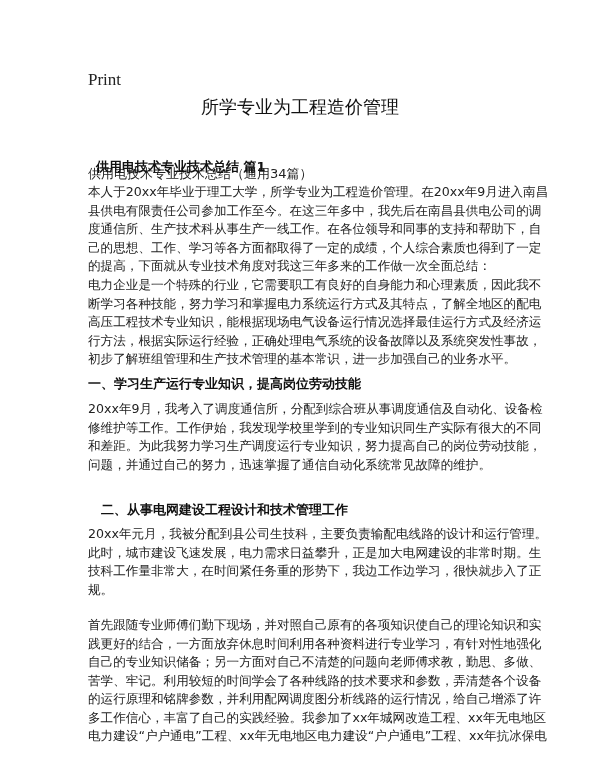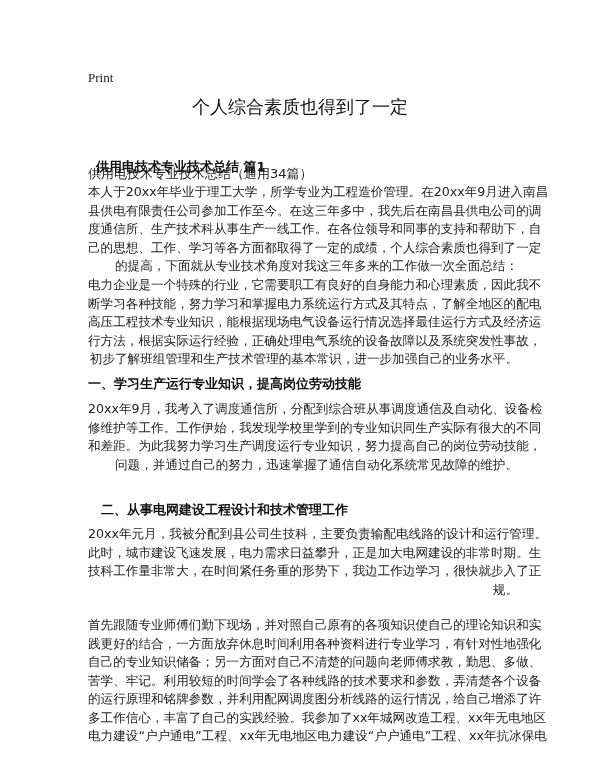--- a/index.html
+++ b/index.html
@@ -1,32 +1,32 @@
 <!DOCTYPE html>
 <html><head>
 <meta charset="utf-8">
 <style>
   html, body { margin: 0; padding: 0; background: #ffffff; }
   body { width: 600px; height: 776px; position: relative; overflow: hidden; color: #1a1a1a; }
   .page { position: absolute; left: 0; top: 0; width: 600px; height: 776px; background: #ffffff; }
-  .print-label { position: absolute; left: 88px; top: 70px; font-family: "Liberation Serif", serif; font-size: 13px; color: #222; }
+  .print-label { position: absolute; left: 88px; top: 70px; font-family: "Liberation Serif", serif; font-size: 17px; color: #222; }
   .doc-title { position: absolute; left: 0; width: 600px; top: 95px; text-align: center; font-family: "DejaVu Sans", sans-serif; font-size: 18px; line-height: 24px; color: #111; }
   .subtitle { position: absolute; left: 88px; top: 131px; font-family: "DejaVu Sans", sans-serif; font-size: 13px; line-height: 18px; color: #222; margin-top: 34px; }
   .section-heading { position: absolute; left: 88px; font-family: "DejaVu Sans", sans-serif; font-weight: bold; font-size: 13px; line-height: 18px; color: #111; }
-  .para { position: absolute; left: 88px; width: 430px; font-family: "DejaVu Sans", sans-serif; font-size: 12.6px; line-height: 18.5px; color: #222; text-align: right; }
+  .para { position: absolute; left: 88px; width: 430px; font-family: "DejaVu Sans", sans-serif; font-size: 12.6px; line-height: 18.5px; color: #222; }
   .line { display: block; white-space: nowrap; }
 </style>
 </head>
 <body>
 
 <div class="page">
 
   <div class="print-label">Print</div>
 
-  <div class="doc-title">个人综合素质也得到了一定</div>
+  <div class="doc-title">所学专业为工程造价管理</div>
 
   <div class="subtitle">供用电技术专业技术总结（通用34篇）</div>
 
   <div class="section-heading" style="top:158px;margin-left:8px;">供用电技术专业技术总结 篇1</div>
 
   <div class="para" style="top:183px;">
     <span class="line">本人于20xx年毕业于理工大学，所学专业为工程造价管理。在20xx年9月进入南昌</span>
     <span class="line">县供电有限责任公司参加工作至今。在这三年多中，我先后在南昌县供电公司的调</span>
     <span class="line">度通信所、生产技术科从事生产一线工作。在各位领导和同事的支持和帮助下，自</span>
     <span class="line">己的思想、工作、学习等各方面都取得了一定的成绩，个人综合素质也得到了一定</span>

